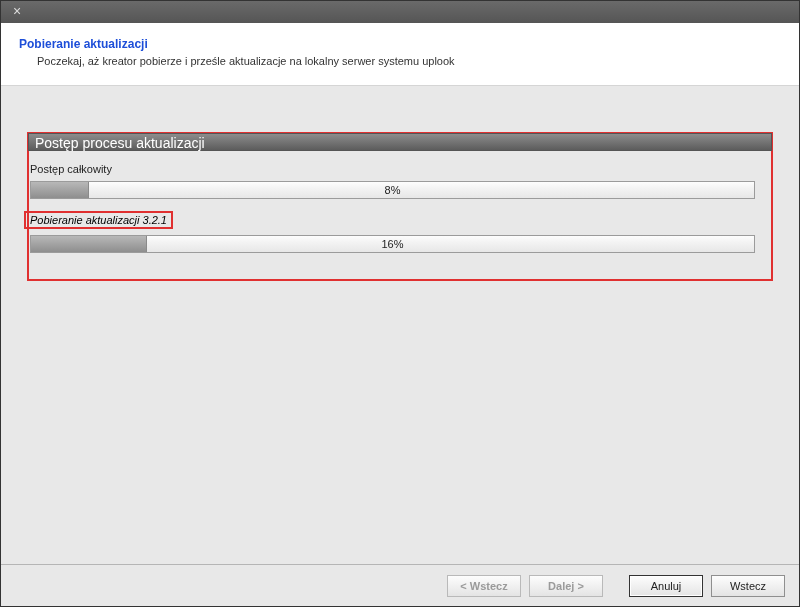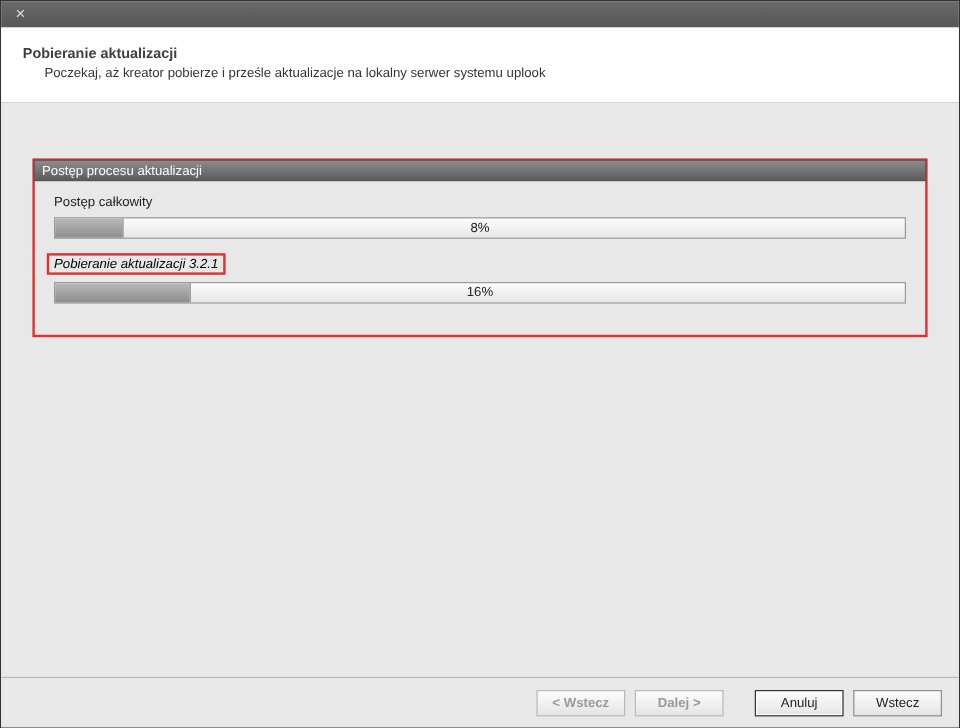--- a/index.html
+++ b/index.html
@@ -49,21 +49,21 @@
     flex-direction: column;
   }
   .header-white {
     background: #ffffff;
     padding: 14px 18px 18px 18px;
     border-bottom: 1px solid #d5d5d5;
   }
   .header-white .h1 {
     font-weight: bold;
     font-size: 12px;
-    color: #404040;
+    color: #1d4ed8;
     margin-bottom: 4px;
   }
   .header-white .h2 {
     font-size: 11px;
     color: #333333;
     padding-left: 18px;
   }
   .body-gray {
     flex: 1;
     background: #e8e8e8;
@@ -71,28 +71,28 @@
     position: relative;
   }
   .red-box {
     border: 2px solid #e03030;
     padding-bottom: 26px;
   }
   .section-header {
     height: 18px;
     background: linear-gradient(to bottom, #8c8c8c, #5c5c5c);
     color: #ffffff;
-    font-size: 11px;
+    font-size: 14px;
     padding: 1px 6px 0 6px;
     line-height: 16px;
     border: 1px solid #555555;
     margin: -1px -1px 0 -1px; 
   }
   .group {
-    padding: 12px 16px 0 16px;
+    padding: 12px 16px 0 1px;
   }
   .group .label {
     font-size: 11px;
     color: #222222;
     margin-bottom: 6px;
   }
   .red-label {
     display: inline-block;
     border: 2px solid #e03030;
     padding: 1px 4px;

